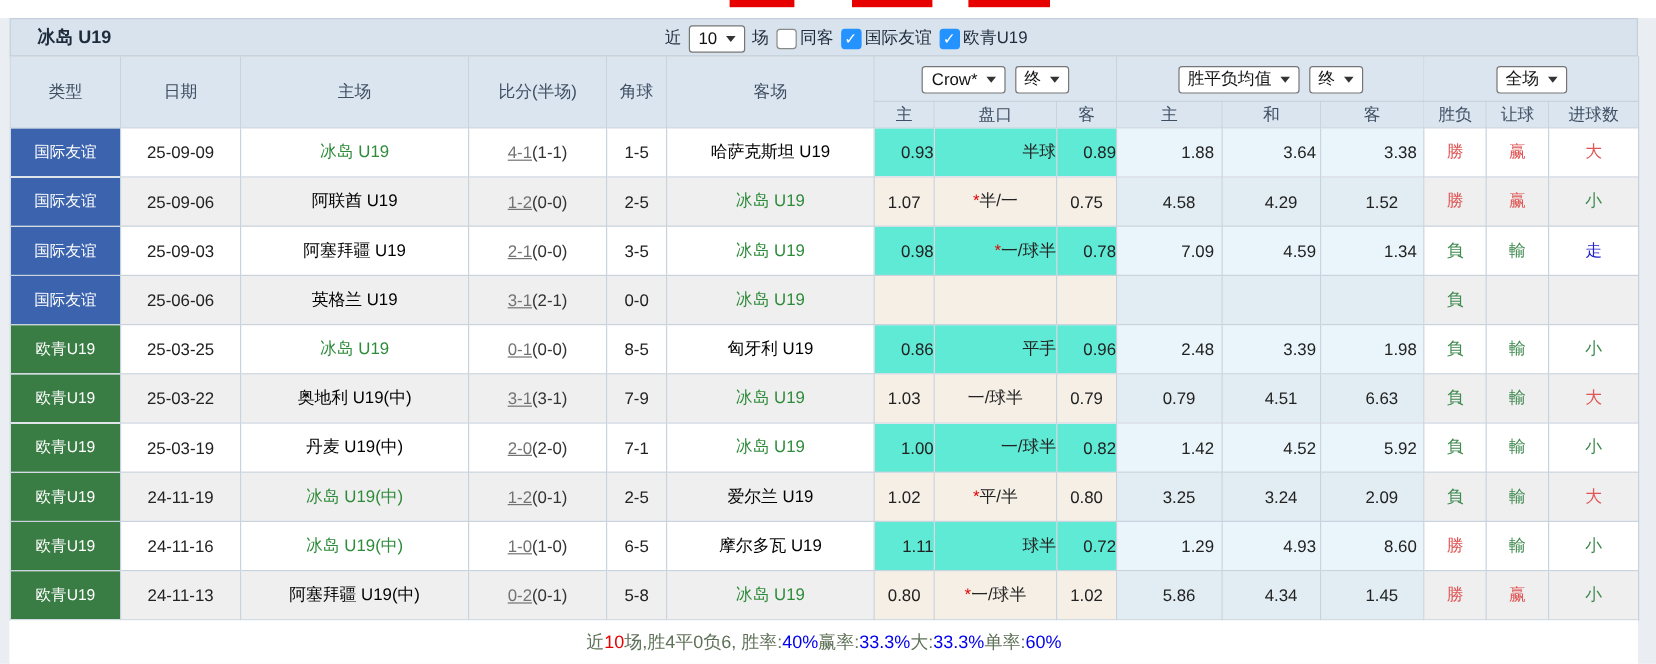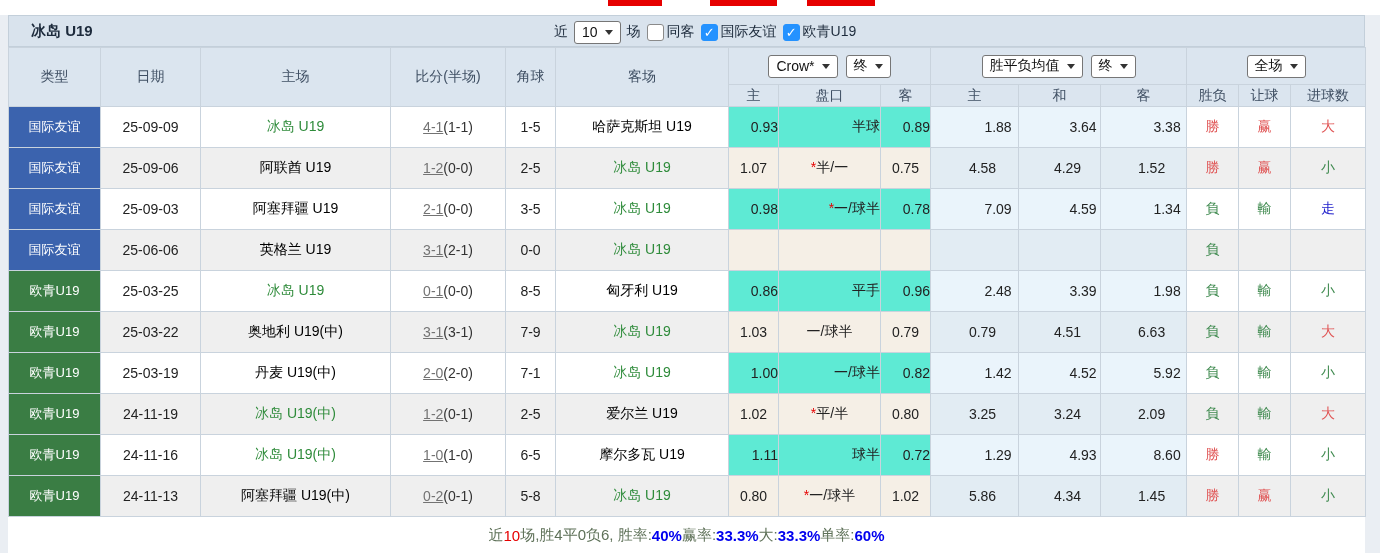--- a/index.html
+++ b/index.html
@@ -56,21 +56,21 @@
   td.res { font-size:14px; }
   .c-red { color:#e05555; }
   .c-green { color:#3f8a4f; }
   .c-blue { color:#2222cc; }
 
   
   .summary { height:36px; display:flex; justify-content:center; align-items:center;
     font-size:15px; background:#fff; }
   .summary .c-label { color:#5e7158; }
   .summary .c-red { color:#e60000; }
-  .summary .c-blue { color:#0000ee;font-weight:bold; }
+  .summary .c-blue { color:#0000ee; }
 </style>
 </head>
 <body>
 
 <div class="topstrip">
   <div class="redbar b1"></div>
   <div class="redbar b2"></div>
   <div class="redbar b3"></div>
 </div>
 

